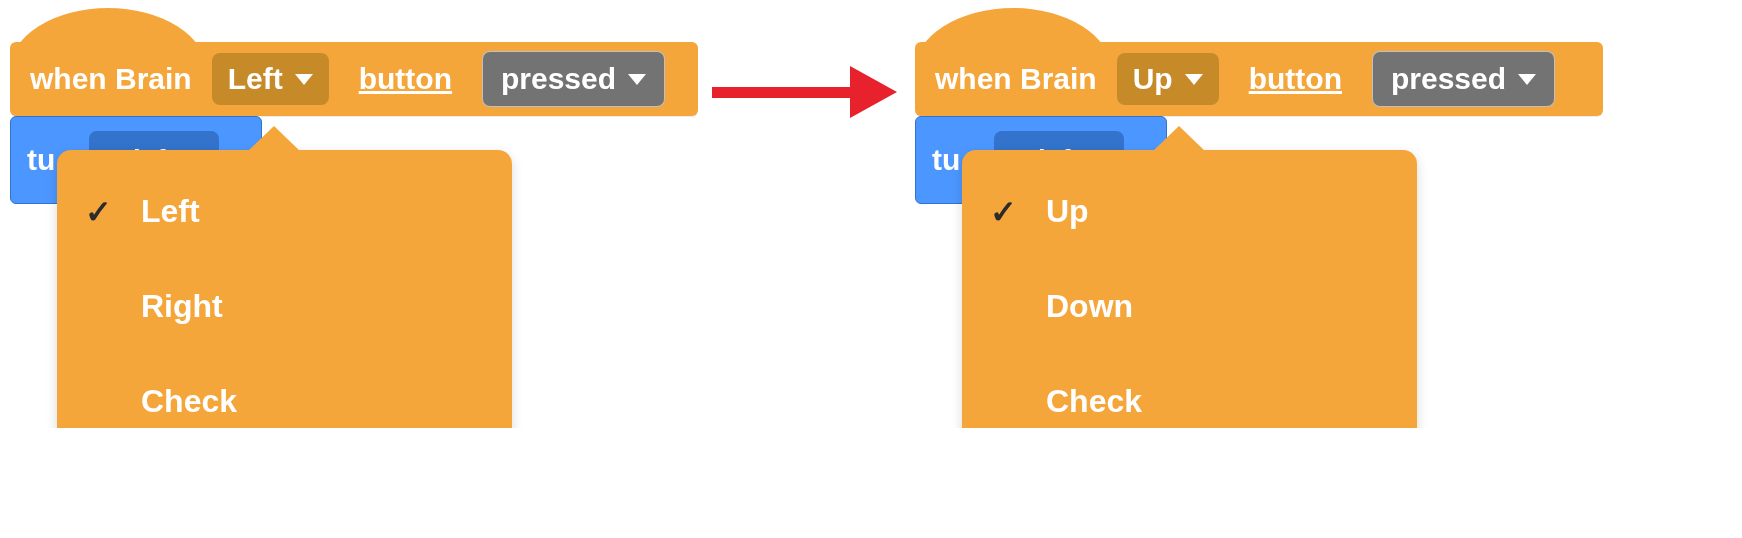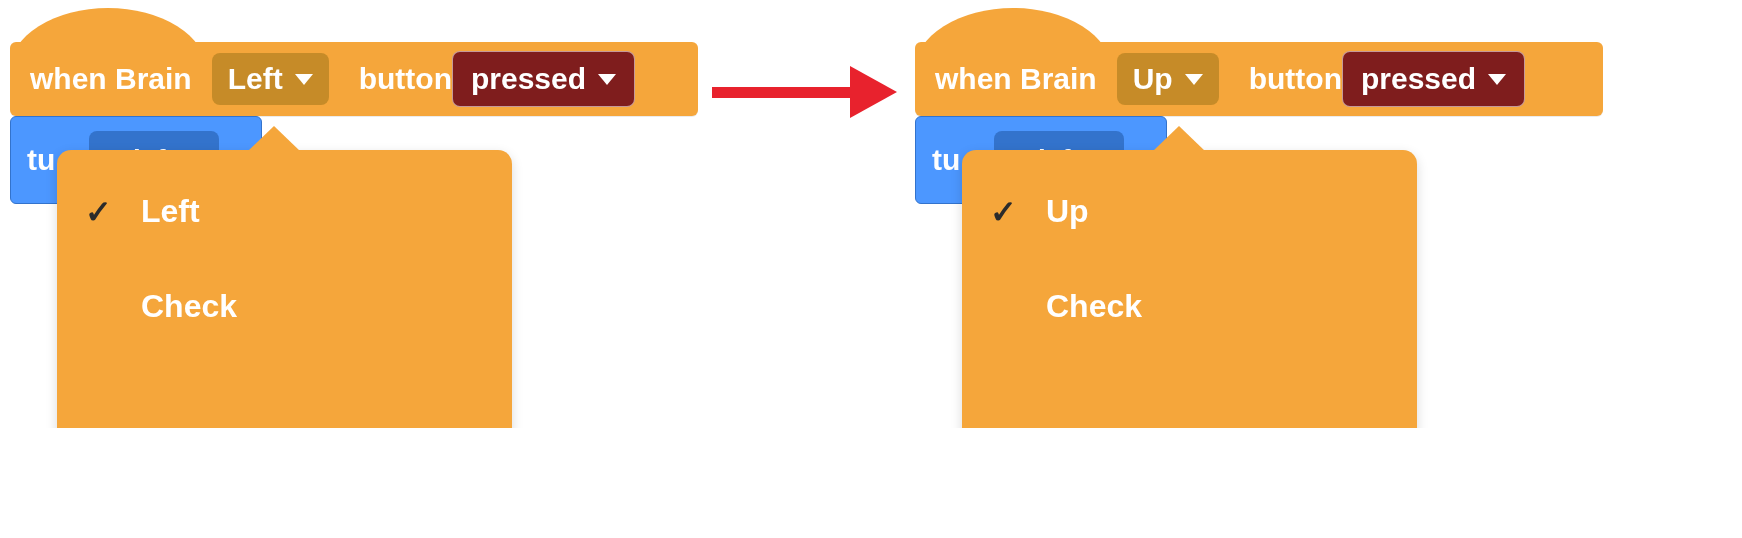--- a/index.html
+++ b/index.html
@@ -23,24 +23,24 @@
     display:flex;align-items:center;box-sizing:border-box;padding:0 20px;
     box-shadow:0 1px 0 rgba(0,0,0,0.08);
   }
   .bar-text{color:#ffffff;font-weight:700;font-size:30px;white-space:nowrap;}
   .dd{display:flex;align-items:center;box-sizing:border-box;cursor:pointer;}
   .dd-dark{
     margin-left:20px;height:52px;padding:0 16px;border-radius:8px;
     background:#C68B28;
   }
   .dd-light{
-    height:56px;padding:8px 18px;border-radius:8px;
-    background:#7f1d1d;border:1px solid rgba(255,255,255,0.55);
+    margin-left:30px;height:56px;padding:8px 18px;border-radius:8px;
+    background:#737373;border:1px solid rgba(255,255,255,0.55);
   }
-  .spaced{margin-left:30px;}
+  .spaced{margin-left:30px;text-decoration:underline;}
   .caret{
     width:0;height:0;margin-left:12px;
     border-left:9px solid transparent;border-right:9px solid transparent;
     border-top:11px solid #ffffff;
   }
 
   
   .blue-block{
     position:absolute;left:0;top:108px;width:252px;height:88px;
     background:#4C97FF;border:1px solid #3373CC;border-radius:6px;box-sizing:border-box;
@@ -114,20 +114,24 @@
     </div>
 
     <div class="menu">
       <div class="menu-caret"></div>
       <div class="menu-item">
         <span class="check">✓</span>
         <span class="menu-label">Left</span>
       </div>
       <div class="menu-item">
         <span class="check"></span>
+        <span class="menu-label">Right</span>
+      </div>
+      <div class="menu-item">
+        <span class="check"></span>
         <span class="menu-label">Check</span>
       </div>
     </div>
   </div>
 
   <div class="arrow">
     <div class="arrow-shaft"></div>
     <div class="arrow-head"></div>
   </div>
 
@@ -154,18 +158,22 @@
     </div>
 
     <div class="menu">
       <div class="menu-caret"></div>
       <div class="menu-item">
         <span class="check">✓</span>
         <span class="menu-label">Up</span>
       </div>
       <div class="menu-item">
         <span class="check"></span>
+        <span class="menu-label">Down</span>
+      </div>
+      <div class="menu-item">
+        <span class="check"></span>
         <span class="menu-label">Check</span>
       </div>
     </div>
   </div>
 
 </div>
 
 </body></html>

